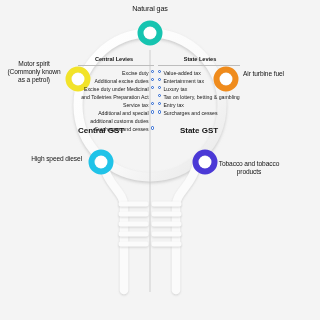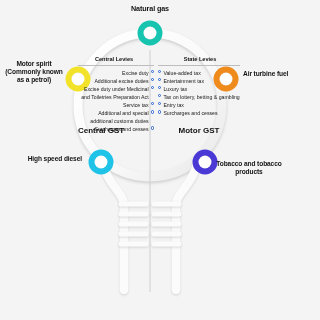--- a/index.html
+++ b/index.html
@@ -6,21 +6,21 @@
   body{
     width:300px;height:320px;
     background:#f4f4f4;
     font-family:"Liberation Sans", sans-serif;
     overflow:hidden;
     position:relative;
   }
   #stage{position:absolute;inset:0;width:300px;height:320px;}
   .lbl{
     position:absolute;
-    font-weight:bold;
+    font-weight:normal;
     color:#141414;
     line-height:1.25;
     letter-spacing:-0.1px;
     white-space:pre-line;
   }
   
   #lbl-natural-gas{top:4px;left:0;width:300px;text-align:center;font-size:7.2px;}
   #lbl-motor-spirit{top:60px;left:2px;width:64px;text-align:center;font-size:6.6px;}
   #lbl-air-turbine{top:70px;left:243px;width:57px;text-align:left;font-size:6.6px;}
   #lbl-high-speed-diesel{top:155px;left:16px;width:66px;text-align:right;font-size:6.6px;}
@@ -188,15 +188,15 @@
           <span class="itxt">Entry tax</span>
         </li>
         <li>
           <span class="bullet"></span>
           <span class="itxt">Surcharges and cesses</span>
         </li>
       </ul>
   </div>
 
   <div class="gst-head" id="gst-central">Central GST</div>
-  <div class="gst-head" id="gst-state">Motor GST</div>
+  <div class="gst-head" id="gst-state">State GST</div>
 
 </div>
 
 </body></html>

